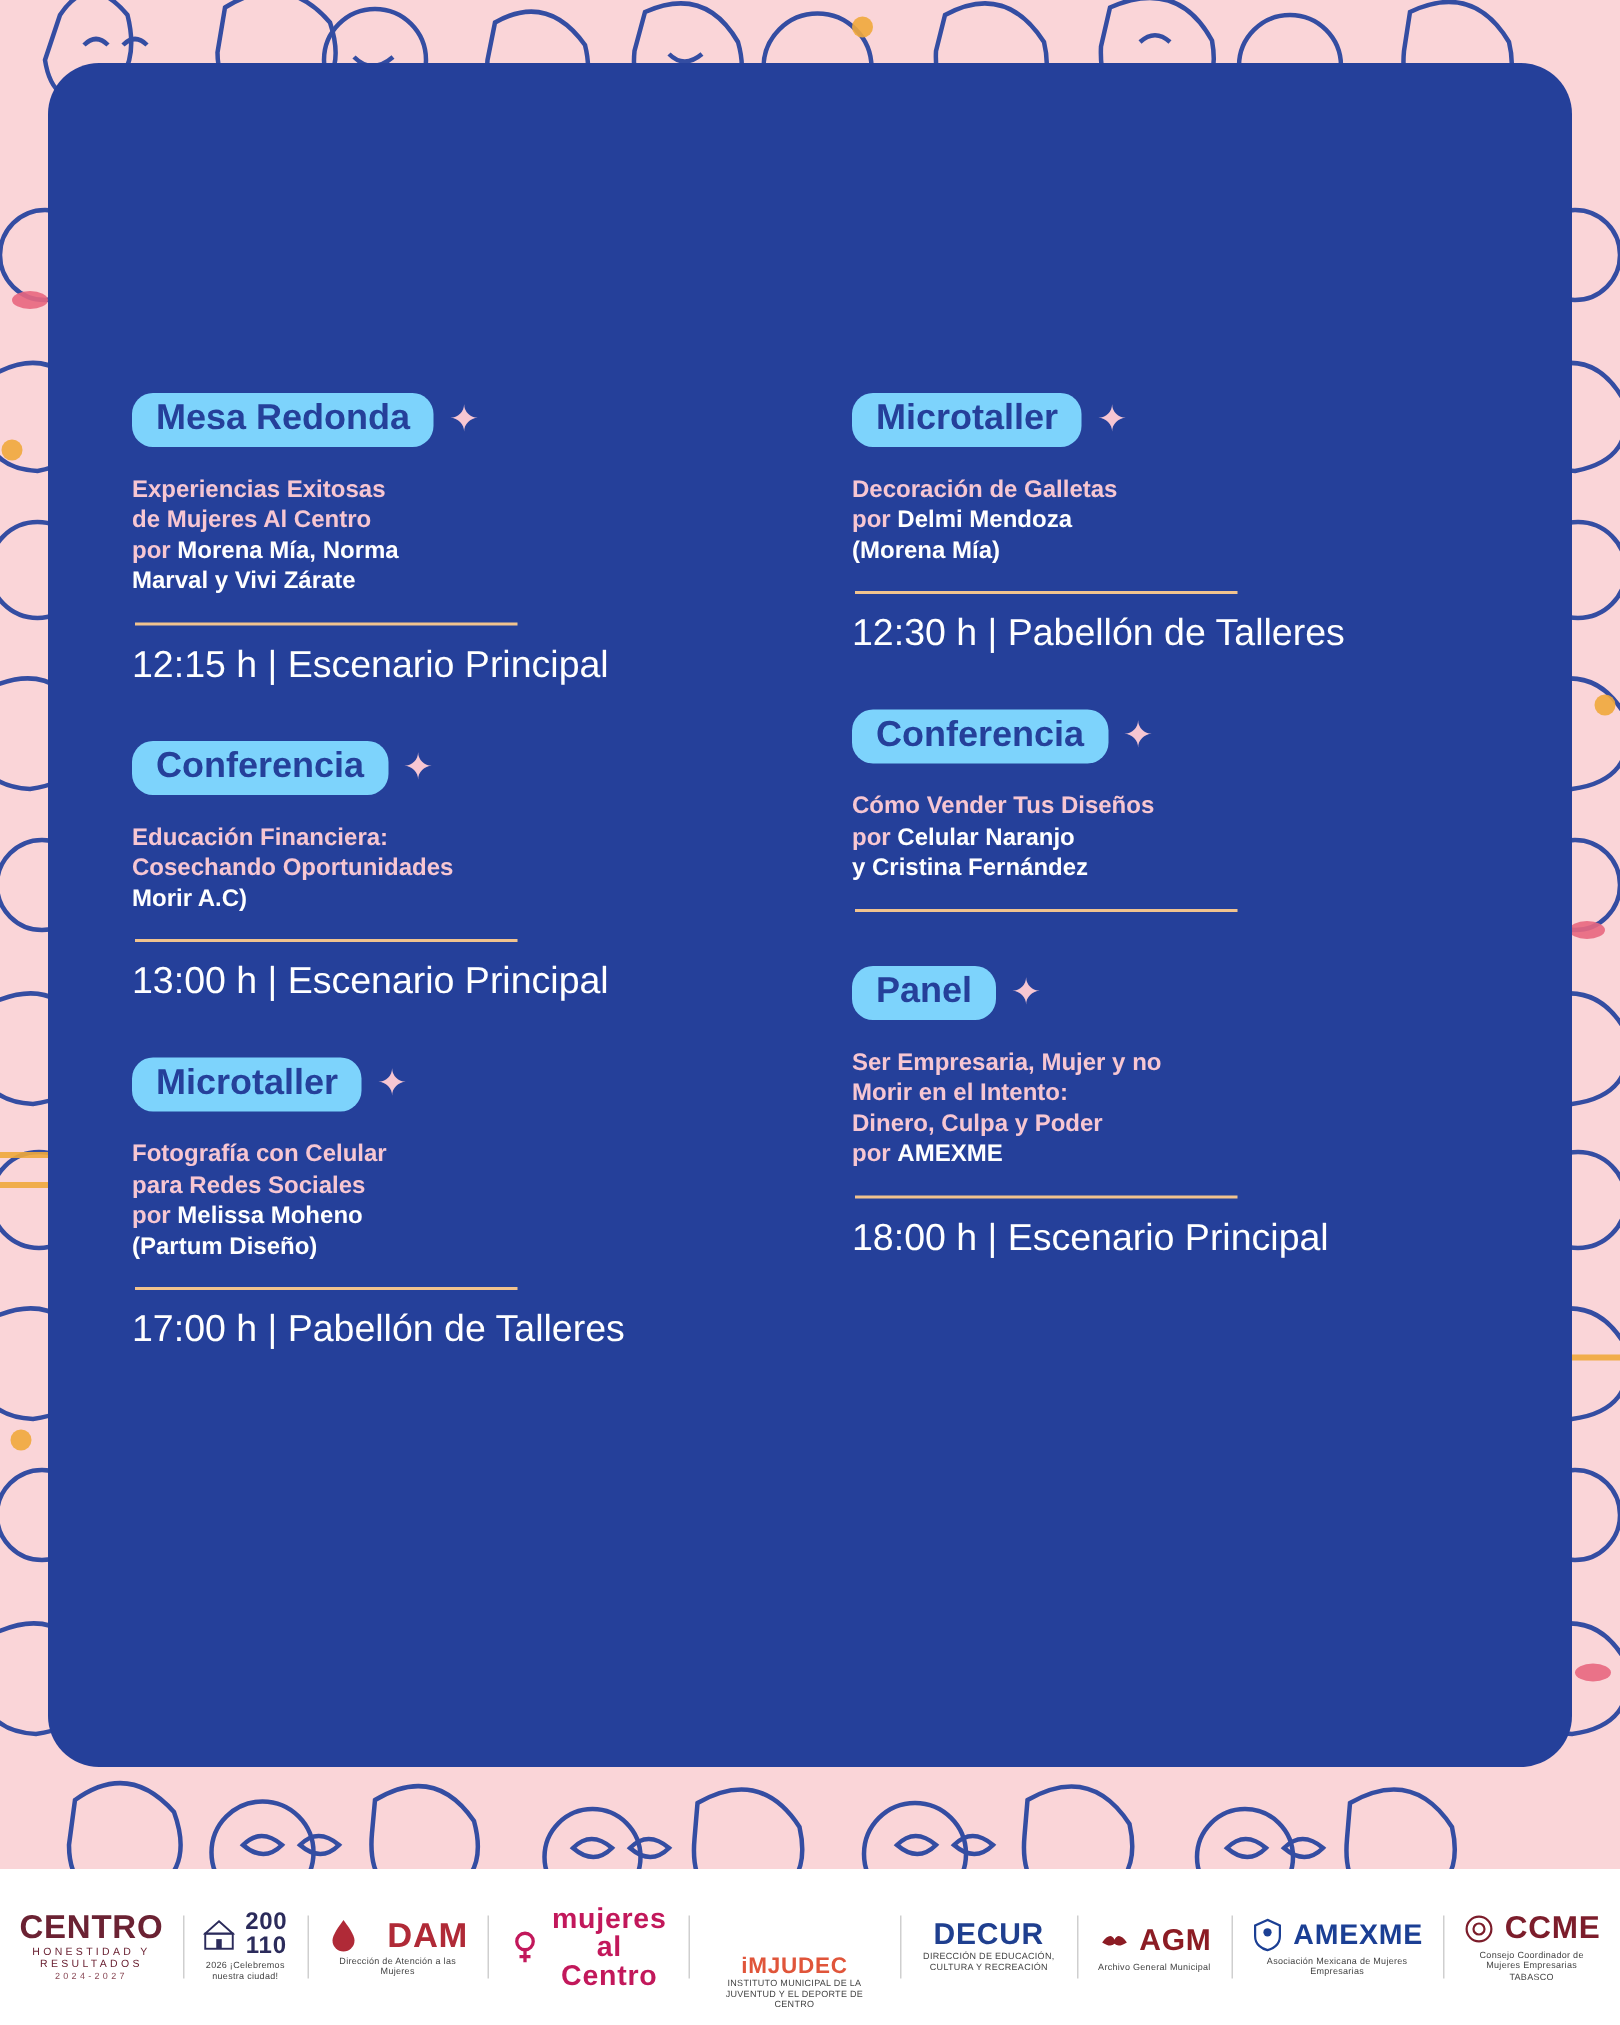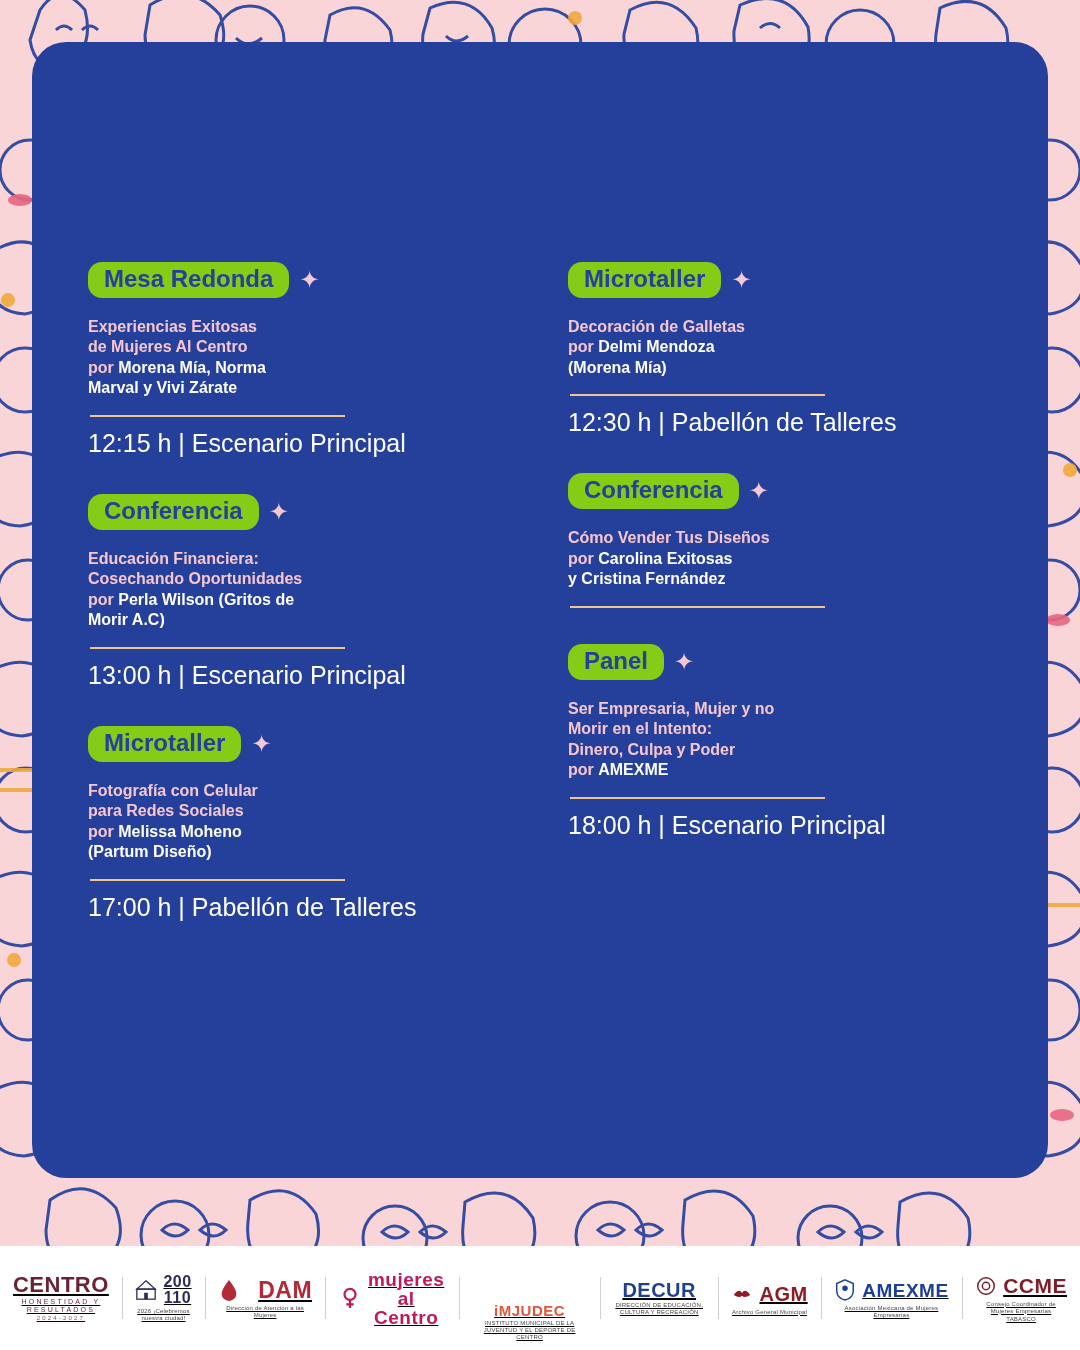--- a/index.html
+++ b/index.html
@@ -130,21 +130,21 @@
   .event {
     margin-bottom: 36px;
   }
   .event-tag-row {
     display: flex;
     align-items: center;
     gap: 10px;
   }
   .tag {
     display: inline-block;
-    background: #84cc16;
+    background: #7dd3fc;
     color: #25409a;
     font-weight: 800;
     font-size: 24px;
     padding: 3px 16px 5px 16px;
     border-radius: 14px;
     white-space: nowrap;
   }
   .spark {
     color: #f7c6d2;
     font-size: 24px;
@@ -180,23 +180,22 @@
   .sponsor-bar {
     position: absolute;
     left: 0;
     bottom: 0;
     width: 1080px;
     height: 104px;
     background: #ffffff;
     z-index: 4;
     display: flex;
     align-items: center;
-    justify-content: flex-end;
+    justify-content: center;
     gap: 0;
-    text-decoration: underline;
   }
   .sp {
     display: flex;
     flex-direction: column;
     justify-content: center;
     padding: 0 13px;
     text-align: center;
   }
   .sp-sep {
     width: 1px;
@@ -360,23 +359,20 @@
       </div>
 
       <div class="event">
         <div class="event-tag-row">
           <span class="tag">Conferencia</span>
           <span class="spark">✦</span>
         </div>
         <div class="event-title">
           <div>Educación Financiera:</div>
           <div>Cosechando Oportunidades</div>
-          <div>
-            <span class="by">por </span><span class="who">Perla Wilson (Gritos de</span>
-          </div>
           <div class="who">Morir A.C)</div>
         </div>
         <div class="divider"></div>
         <div class="event-meta">13:00 h | Escenario Principal</div>
       </div>
 
       <div class="event">
         <div class="event-tag-row">
           <span class="tag">Microtaller</span>
           <span class="spark">✦</span>
@@ -414,21 +410,21 @@
       </div>
 
       <div class="event">
         <div class="event-tag-row">
           <span class="tag">Conferencia</span>
           <span class="spark">✦</span>
         </div>
         <div class="event-title">
           <div>Cómo Vender Tus Diseños</div>
           <div>
-            <span class="by">por </span><span class="who">Carolina Exitosas</span>
+            <span class="by">por </span><span class="who">Celular Naranjo</span>
           </div>
           <div class="who">y Cristina Fernández</div>
         </div>
         <div class="divider"></div>
       </div>
 
       <div class="event">
         <div class="event-tag-row">
           <span class="tag">Panel</span>
           <span class="spark">✦</span>

